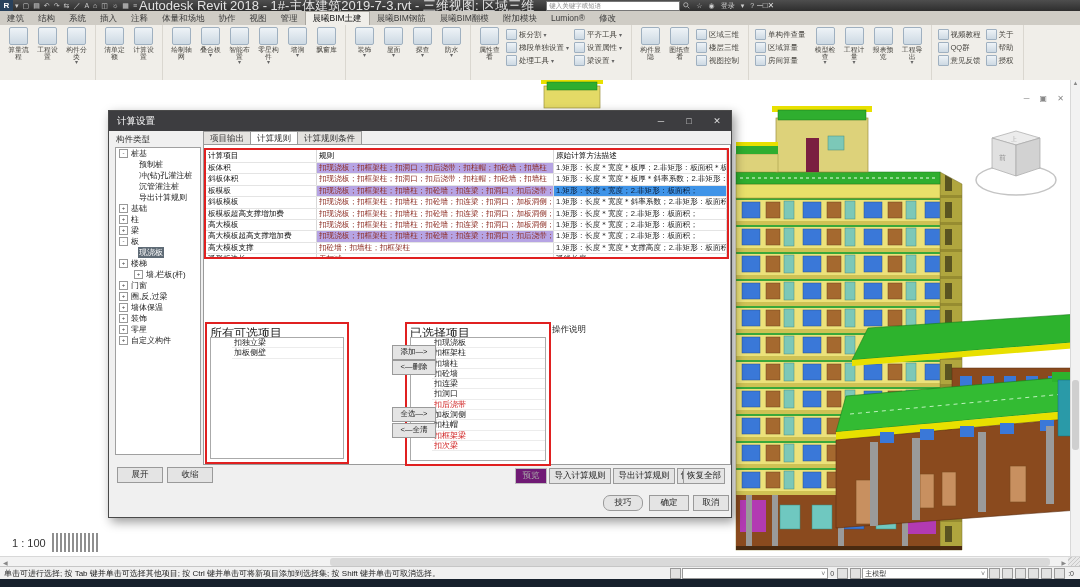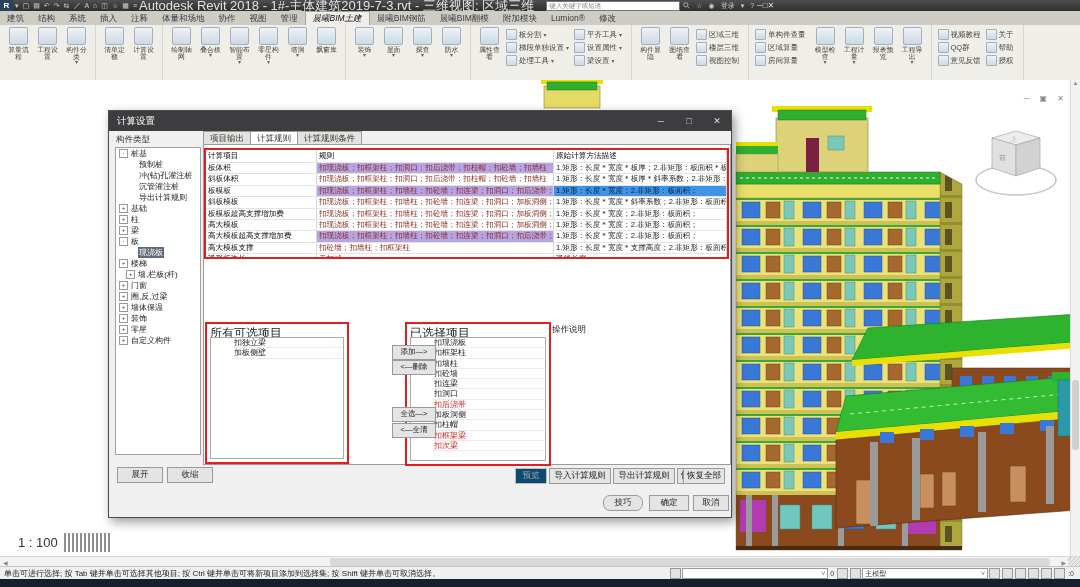--- a/index.html
+++ b/index.html
@@ -11,21 +11,21 @@
   #app-btn{width:13px;height:11px;background:#28415c;color:#fff;font-size:8px;font-weight:bold;text-align:center;line-height:11px;}
   .qat{padding:0 2px;color:#c9c9c9;font-size:7px;line-height:11px;}
   #tb-title{flex:0 0 auto;color:#e2e2e2;font-size:13px;text-align:center;}
   #tb-search{margin-left:12px;width:128px;height:8px;border:1px solid #777;background:#fff;color:#888;
              font-size:6.5px;line-height:8px;padding:0 2px;}
   .tb-ic{padding:0 3px;color:#cfcfcf;font-size:7px;}
   .winbtn{width:17px;text-align:center;color:#ddd;font-size:8px;line-height:11px;}
   
   #ribbontabs{position:absolute;left:0;top:11px;width:1080px;height:14px;background:#cfccc5;display:flex;font-size:8.5px;}
   .rtab{padding:0 7px;line-height:14px;color:#3c3c3c;}
-  .rtab.active{background:#f0eee9;color:#111;border:1px solid #a9a69f;border-bottom:none;line-height:12px;font-style:italic;}
+  .rtab.active{background:#f0eee9;color:#111;border:1px solid #a9a69f;border-bottom:none;line-height:12px;}
   
   #ribbon{position:absolute;left:0;top:25px;width:1080px;height:55px;background:#f0eee9;border-bottom:1px solid #c6c3bc;display:flex;}
   .rgroup{position:relative;height:55px;border-right:1px solid #dad7d0;padding:2px 4px 12px 4px;display:flex;align-items:flex-start;}
   .rgroup .gtitle{position:absolute;left:0;bottom:0;width:100%;height:11px;line-height:11px;text-align:center;
                   font-size:8px;color:#7a7a76;background:#e9e6e0;}
   .bigbtn{width:27px;display:flex;flex-direction:column;align-items:center;margin:0 1px;}
   .bigbtn .bicon{width:17px;height:16px;background:linear-gradient(#eef3f7,#cdd9e3);border:1px solid #9fb0c0;border-radius:2px;}
   .bigbtn .blabel{font-size:6.8px;line-height:7.2px;text-align:center;color:#46443f;margin-top:1px;word-break:break-all;}
   .bigbtn .caret{font-size:6px;color:#666;line-height:5px;}
   .smalllist{display:flex;flex-direction:column;flex-wrap:wrap;height:40px;align-content:flex-start;margin:1px 0 0 2px;}
@@ -33,21 +33,21 @@
   .sitem .sicon{width:9px;height:9px;background:linear-gradient(#eef3f7,#cdd9e3);border:1px solid #9fb0c0;margin-right:2px;border-radius:1px;}
   .sitem .caret{font-size:6px;color:#666;margin-left:2px;}
   
   #canvas{position:absolute;left:0;top:80px;width:1080px;height:476px;background:#fff;overflow:hidden;}
   #viewwinbtns{position:absolute;right:12px;top:14px;font-size:8px;color:#888;letter-spacing:4px;}
   #vscroll{position:absolute;right:0;top:0;width:9px;height:476px;background:#f2f2f2;border-left:1px solid #d8d8d8;}
   #vscroll .arr{display:block;text-align:center;font-size:6px;color:#888;}
   #vthumb{position:absolute;left:1px;top:300px;width:7px;height:70px;background:#cfcfcf;border-radius:3px;}
   
   #viewbar{position:absolute;left:12px;bottom:8px;display:flex;align-items:center;height:11px;}
-  #scale{font-size:13px;color:#333;margin-right:6px;margin-left:6px;}
+  #scale{font-size:11px;color:#333;margin-right:6px;}
   .vic{width:9px;height:9px;border:1px solid #8f8f8f;margin-right:2px;background:#dde6ee;}
   
   #hscroll{position:absolute;left:0;top:556px;width:1080px;height:10px;background:#f2f2f2;border-top:1px solid #d8d8d8;font-size:6px;color:#888;}
   #hthumb{position:absolute;left:330px;top:1px;width:720px;height:8px;background:#d9d9d9;border-radius:3px;}
   #hgrip{position:absolute;right:0;top:0;width:12px;height:10px;background:repeating-linear-gradient(135deg,#e8e8e8 0 2px,#c9c9c9 2px 3px);}
   
   #statusbar{position:absolute;left:0;top:566px;width:1080px;height:13px;background:#f0f0f0;border-top:1px solid #c6c6c6;
              font-size:8px;color:#222;display:flex;align-items:center;}
   #statusbar .hint{margin-left:4px;white-space:nowrap;}
   #sbright{position:absolute;right:4px;top:1px;display:flex;align-items:center;height:11px;}
@@ -92,21 +92,21 @@
   .innerlist{position:absolute;left:3px;right:3px;bottom:3px;top:13px;border:1px solid #aaa;background:#fff;overflow:hidden;padding-left:21px;}
   .litem{height:9.3px;line-height:9.3px;font-size:8px;color:#222;padding-left:2px;border-bottom:1px solid #ececec;white-space:nowrap;}
   .litem.red{color:#d02020;}
   .xferbtn{position:absolute;left:149px;width:42px;height:13px;background:#e4e4e4;border:1px solid #9a9a9a;
            font-size:7.5px;text-align:center;line-height:11px;color:#222;margin-left:39px;}
   #instr-title{position:absolute;left:348px;top:179px;font-size:8.5px;color:#222;}
   #instrbox{position:absolute;left:348px;top:190px;width:174px;height:120px;border:1px solid #c8c8c8;background:#fdfdfd;
             font-size:7.6px;color:#222;line-height:10px;padding:2px 3px;}
   
   .dbtn{position:absolute;height:14px;background:#e4e4e4;border:1px solid #9a9a9a;font-size:8.5px;text-align:center;line-height:12px;color:#222;}
-  .dbtn.disabled{color:#a8a8a8;background:#0c4a6e;border-color:#bdbdbd;}
+  .dbtn.disabled{color:#a8a8a8;background:#701a75;border-color:#bdbdbd;}
 </style>
 </head>
 <body>
 
 <div id="root">
 
   <div id="titlebar">
     <div id="app-btn">R</div>
     <span id="qat"><span class="qat">▾</span><span class="qat">▢</span><span class="qat">▤</span><span class="qat">↶</span><span class="qat">↷</span><span class="qat">⇆</span><span class="qat">／</span><span class="qat">A</span><span class="qat">⌂</span><span class="qat">◫</span><span class="qat">☼</span><span class="qat">▦</span><span class="qat">≡</span></span>
     <span id="tb-title">Autodesk Revit 2018 - 1#-主体建筑2019-7-3.rvt - 三维视图: 区域三维</span>
@@ -519,21 +519,21 @@
           <span class="tlabel">板</span>
         </div>
         <div class="titem sel" style="padding-left: 11px;">
           <div style="width: 11px; flex: 0 0 11px;"></div>
           <span class="tlabel">现浇板</span>
         </div>
         <div class="titem" style="padding-left: 1px;">
           <div class="texp">+</div>
           <span class="tlabel">楼梯</span>
         </div>
-        <div class="titem" style="padding-left: 8px;">
+        <div class="titem" style="padding-left: 16px;">
           <div class="texp">+</div>
           <span class="tlabel">墙,栏板(杆)</span>
         </div>
         <div class="titem" style="padding-left: 1px;">
           <div class="texp">+</div>
           <span class="tlabel">门窗</span>
         </div>
         <div class="titem" style="padding-left: 1px;">
           <div class="texp">+</div>
           <span class="tlabel">圈,反,过梁</span>

